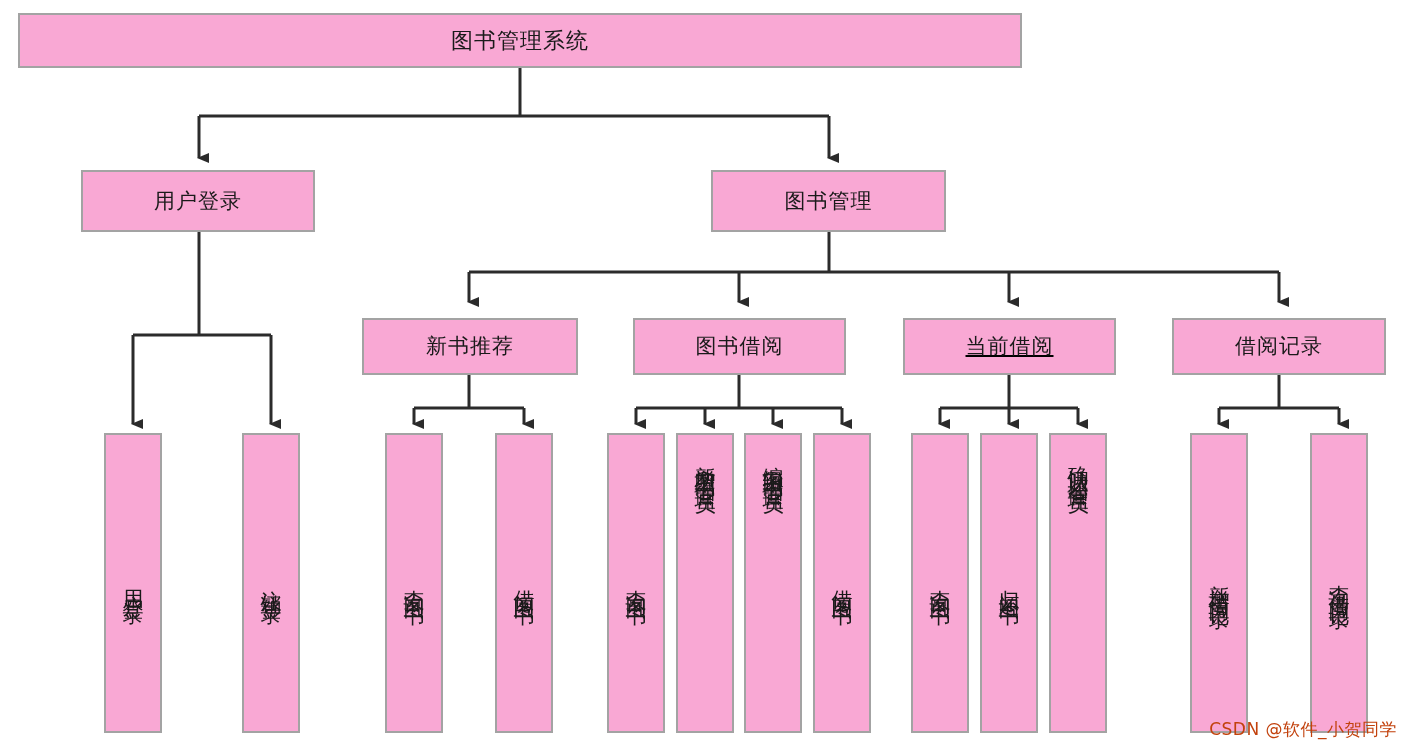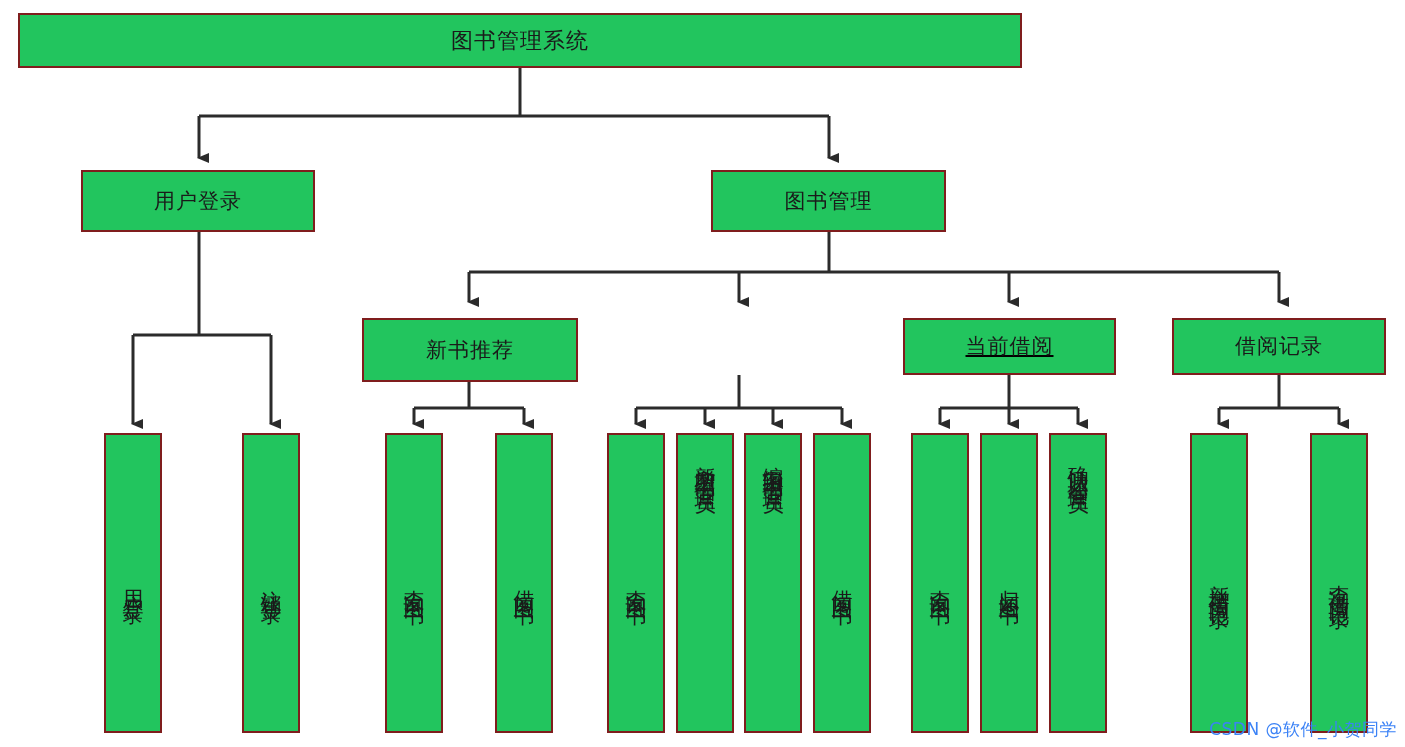--- a/index.html
+++ b/index.html
@@ -20,22 +20,22 @@
   svg.wires {
     position: absolute;
     left: 0;
     top: 0;
     width: 1405px;
     height: 747px;
   }
   .node {
     position: absolute;
     box-sizing: border-box;
-    border: 2px solid #7f1d1d;
-    background: #22c55e;
+    border: 2px solid #a3a3a3;
+    background: #f9a8d4;
     display: flex;
     align-items: center;
     justify-content: center;
     z-index: 3;
   }
   .node .label {
     color: #1a1a1a;
     font-size: 21px;
     letter-spacing: 1px;
     white-space: nowrap;
@@ -60,21 +60,21 @@
   }
   .node.leaf.mid {
     align-items: center;
     padding-top: 0;
   }
   .watermark {
     position: absolute;
     right: 8px;
     bottom: 6px;
     font-size: 17px;
-    color: #3b82f6;
+    color: #c2410c;
     letter-spacing: 0.5px;
     z-index: 5;
     white-space: nowrap;
   }
 </style>
 </head>
 <body>
 
 <div id="canvas">
 
@@ -132,22 +132,25 @@
     <span class="label">图书管理系统</span>
   </div>
 
   <div class="node" style="left:81px; top:170px; width:234px; height:62px;">
     <span class="label">用户登录</span>
   </div>
   <div class="node" style="left:711px; top:170px; width:235px; height:62px;text-align:center;">
     <span class="label">图书管理</span>
   </div>
 
-  <div class="node" style="left:362px; top:318px; width:216px; height:64px;">
+  <div class="node" style="left:362px; top:318px; width:216px; height:57px;">
     <span class="label">新书推荐</span>
+  </div>
+  <div class="node" style="left:633px; top:318px; width:213px; height:57px;">
+    <span class="label">图书借阅</span>
   </div>
   <div class="node" style="left:903px; top:318px; width:213px; height:57px;text-decoration:underline;">
     <span class="label">当前借阅</span>
   </div>
   <div class="node" style="left:1172px; top:318px; width:214px; height:57px;align-items:center;">
     <span class="label">借阅记录</span>
   </div>
 
   <div class="node leaf mid" style="left:104px; top:433px; width:58px; height:300px;">
     <span class="label">用户登录</span>

